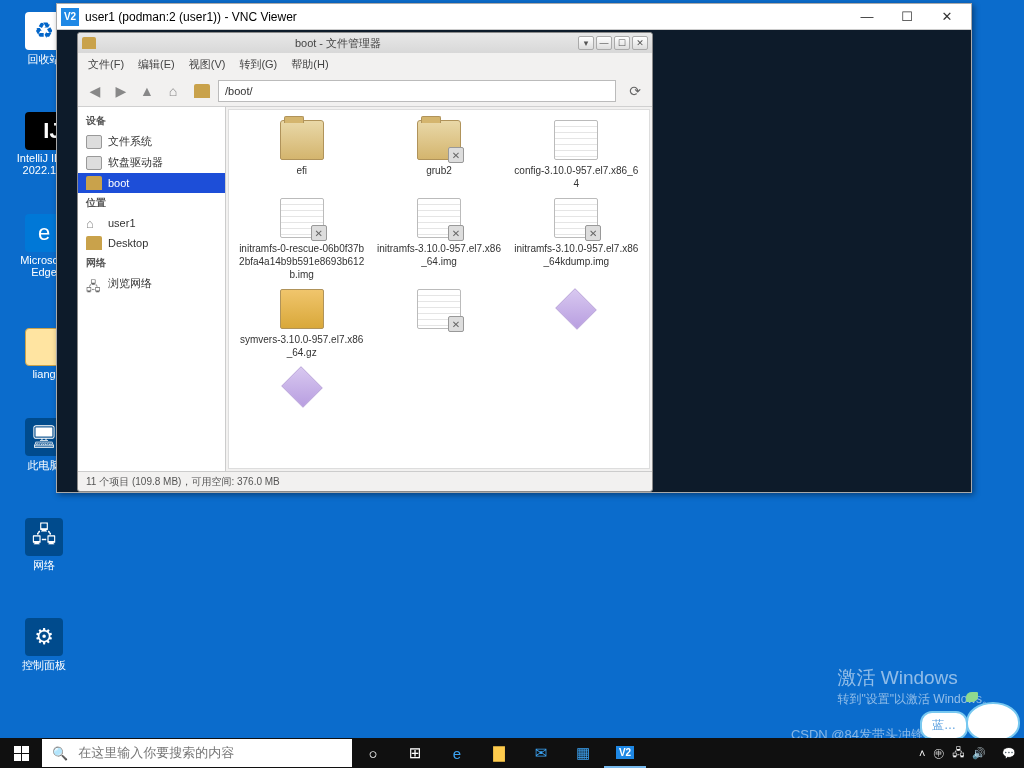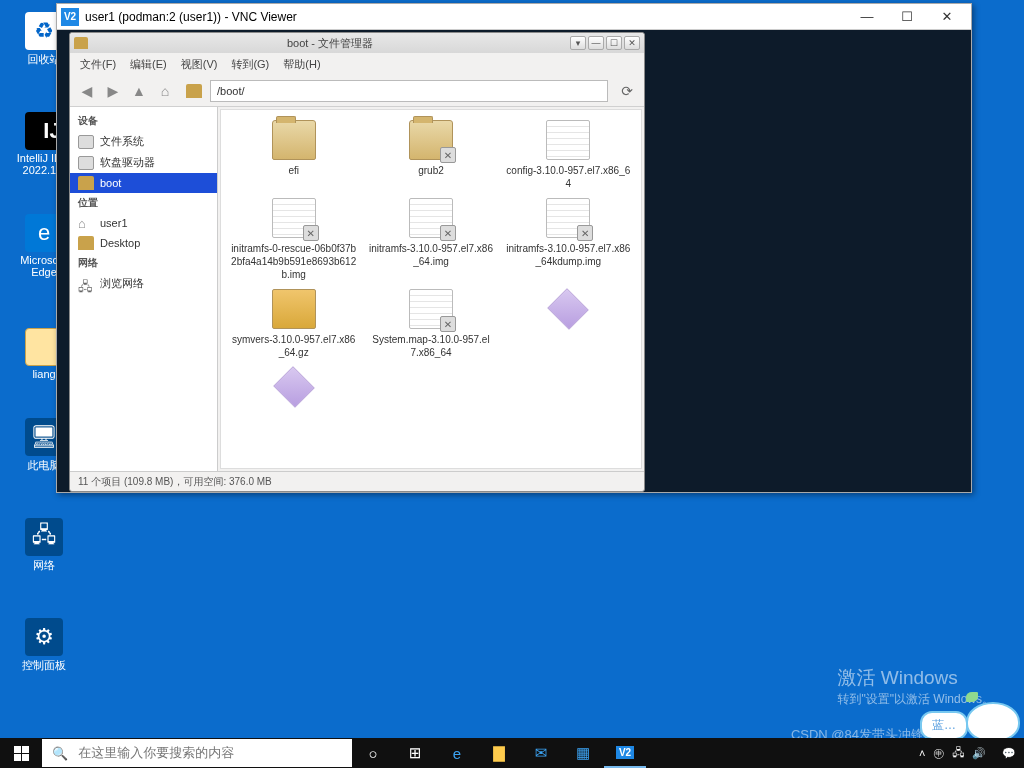--- a/index.html
+++ b/index.html
@@ -19,21 +19,21 @@
 
 
 .vnc { position: absolute; left: 56px; top: 3px; width: 916px; height: 490px; background: #0d1b2a; border: 1px solid #aaa; box-shadow: 2px 2px 6px rgba(0,0,0,.4); }
 .vnc-title { height: 26px; background: #fff; border-bottom: 1px solid #ccc; display: flex; align-items: center; padding: 0 4px; font-size: 12px; }
 .vnc-title .logo { width: 18px; height: 18px; background: #1e88e5; color: #fff; font-size: 10px; display: flex; align-items: center; justify-content: center; margin-right: 6px; font-weight: bold; }
 .vnc-title .sp { flex: 1; }
 .vnc-title .wb { width: 40px; height: 26px; display: flex; align-items: center; justify-content: center; font-size: 13px; color: #333; }
 .vnc-body { position: relative; width: 100%; height: calc(100% - 26px); background: #0d1b2a; }
 
 
-.fm { position: absolute; left: 12px; top: 2px; width: 576px; height: 460px; background: #f2f1f0; border: 1px solid #8a8a8a; border-radius: 3px; display: flex; flex-direction: column; }
+.fm { position: absolute; left: 20px; top: 2px; width: 576px; height: 460px; background: #f2f1f0; border: 1px solid #8a8a8a; border-radius: 3px; display: flex; flex-direction: column; }
 .fm-title { height: 20px; background: linear-gradient(#e8e8e8,#d8d8d8); display: flex; align-items: center; font-size: 11px; padding: 0 4px; border-radius: 3px 3px 0 0; }
 .fm-title .fico { width: 14px; height: 12px; background: #c9a24b; border-radius: 2px 2px 0 0; margin-right: 4px; }
 .fm-title .ttl { flex: 1; text-align: center; color: #444; }
 .fm-title .tb { width: 16px; height: 14px; font-size: 9px; display: flex; align-items: center; justify-content: center; color: #555; margin-left: 2px; border: 1px solid #aaa; border-radius: 2px; background: linear-gradient(#fff,#ddd); }
 .fm-menu { height: 22px; display: flex; align-items: center; font-size: 11px; color: #444; padding: 0 6px; gap: 6px; }
 .fm-menu span { padding: 16px 4px; }
 .fm-tools { height: 32px; display: flex; align-items: center; padding: 0 6px; gap: 4px; border-bottom: 1px solid #d0d0d0; }
 .nav-btn { width: 22px; height: 22px; display: flex; align-items: center; justify-content: center; color: #888; font-size: 14px; }
 .path-folder { width: 16px; height: 14px; background: #c9a24b; border-radius: 2px 2px 0 0; margin-left: 6px; }
 .path-bar { flex: 1; height: 22px; background: #fff; border: 1px solid #bbb; display: flex; align-items: center; padding: 0 6px; font-size: 11px; color: #333; margin: 0 4px; }
@@ -224,21 +224,20 @@
                 <div class="fname">initramfs-3.10.0-957.el7.x86_64kdump.img</div>
               </div>
               <div class="file">
                 <div class="fic pkg"></div>
                 <div class="fname">symvers-3.10.0-957.el7.x86_64.gz</div>
               </div>
               <div class="file">
                 <div class="fic doc">
                   <div class="lock-badge">✕</div>
                 </div>
-                <div class="fname">System.map-3.10.0-957.el7.x86_64</div>
               </div>
               <div class="file">
                 <div class="fic exec"></div>
                 <div class="fname"></div>
               </div>
               <div class="file">
                 <div class="fic exec"></div>
                 <div class="fname"></div>
               </div>
             </div>

